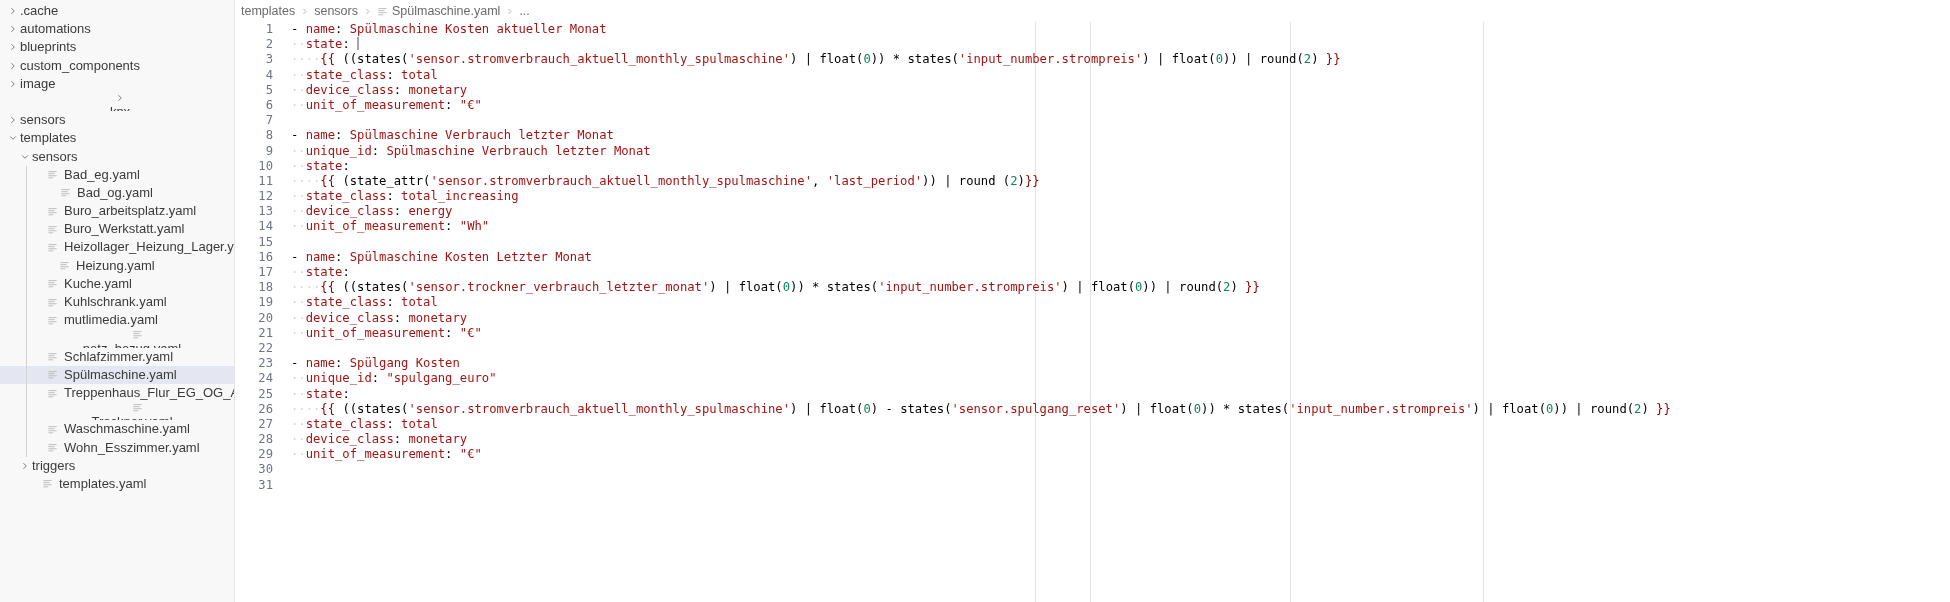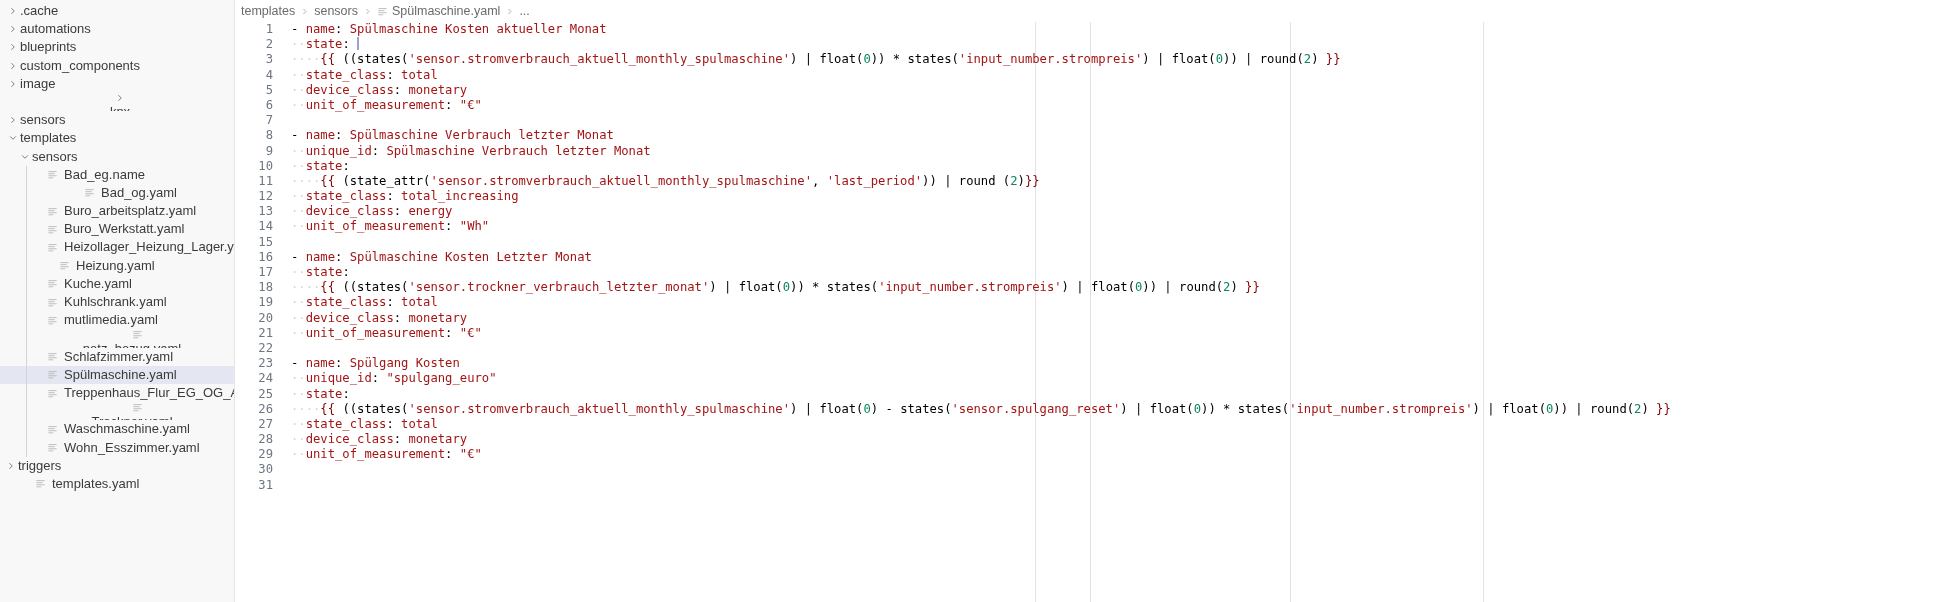--- a/index.html
+++ b/index.html
@@ -261,23 +261,23 @@
         </div>
         <div class="row" style="padding-left: 30px;">
           <span class="ficon" style="margin-left: 14px;">
             <svg width="11" height="11" viewBox="0 0 16 16">
               <rect x="2" y="3.2" width="12" height="1.3" fill="#b8b8b8"></rect>
               <rect x="2" y="6.2" width="9" height="1.3" fill="#b8b8b8"></rect>
               <rect x="2" y="9.2" width="12" height="1.3" fill="#b8b8b8"></rect>
               <rect x="2" y="12.2" width="7" height="1.3" fill="#b8b8b8"></rect>
             </svg>
           </span>
-          <span class="label">Bad_eg.name</span>
-        </div>
-        <div class="row" style="padding-left: 43px; margin-left: 24px;">
+          <span class="label">Bad_eg.yaml</span>
+        </div>
+        <div class="row" style="padding-left: 43px;">
           <span class="ficon" style="margin-left: 14px;">
             <svg width="11" height="11" viewBox="0 0 16 16">
               <rect x="2" y="3.2" width="12" height="1.3" fill="#b8b8b8"></rect>
               <rect x="2" y="6.2" width="9" height="1.3" fill="#b8b8b8"></rect>
               <rect x="2" y="9.2" width="12" height="1.3" fill="#b8b8b8"></rect>
               <rect x="2" y="12.2" width="7" height="1.3" fill="#b8b8b8"></rect>
             </svg>
           </span>
           <span class="label">Bad_og.yaml</span>
         </div>
@@ -428,29 +428,29 @@
           <span class="ficon" style="margin-left: 14px;">
             <svg width="11" height="11" viewBox="0 0 16 16">
               <rect x="2" y="3.2" width="12" height="1.3" fill="#b8b8b8"></rect>
               <rect x="2" y="6.2" width="9" height="1.3" fill="#b8b8b8"></rect>
               <rect x="2" y="9.2" width="12" height="1.3" fill="#b8b8b8"></rect>
               <rect x="2" y="12.2" width="7" height="1.3" fill="#b8b8b8"></rect>
             </svg>
           </span>
           <span class="label">Wohn_Esszimmer.yaml</span>
         </div>
-        <div class="row" style="padding-left: 4px;">
+        <div class="row" style="padding-left: 18px;">
           <span class="chev">
             <svg width="10" height="10" viewBox="0 0 16 16">
               <path d="M5.5 3.5 L10 8 L5.5 12.5" fill="none" stroke="#5f6368" stroke-width="1.3"></path>
             </svg>
           </span>
           <span class="label">triggers</span>
         </div>
-        <div class="row" style="padding-left: 18px;">
+        <div class="row" style="padding-left: 25px;">
           <span class="ficon" style="margin-left: 14px;">
             <svg width="11" height="11" viewBox="0 0 16 16">
               <rect x="2" y="3.2" width="12" height="1.3" fill="#b8b8b8"></rect>
               <rect x="2" y="6.2" width="9" height="1.3" fill="#b8b8b8"></rect>
               <rect x="2" y="9.2" width="12" height="1.3" fill="#b8b8b8"></rect>
               <rect x="2" y="12.2" width="7" height="1.3" fill="#b8b8b8"></rect>
             </svg>
           </span>
           <span class="label">templates.yaml</span>
         </div>

